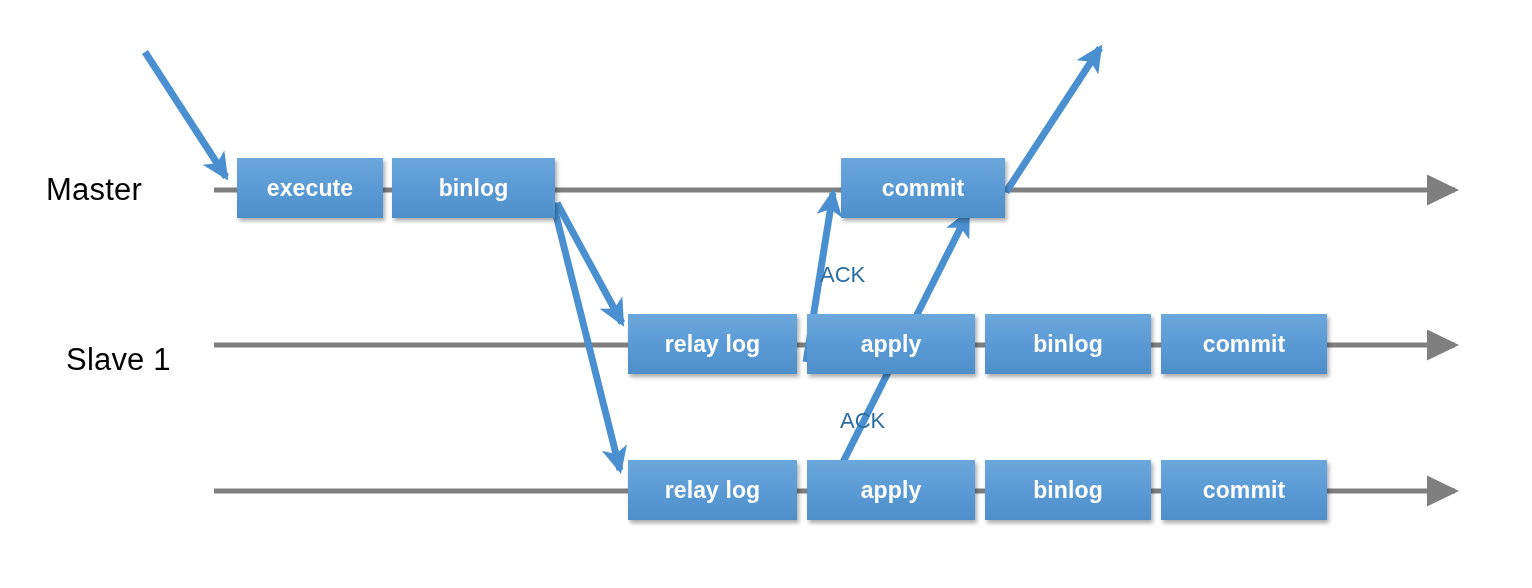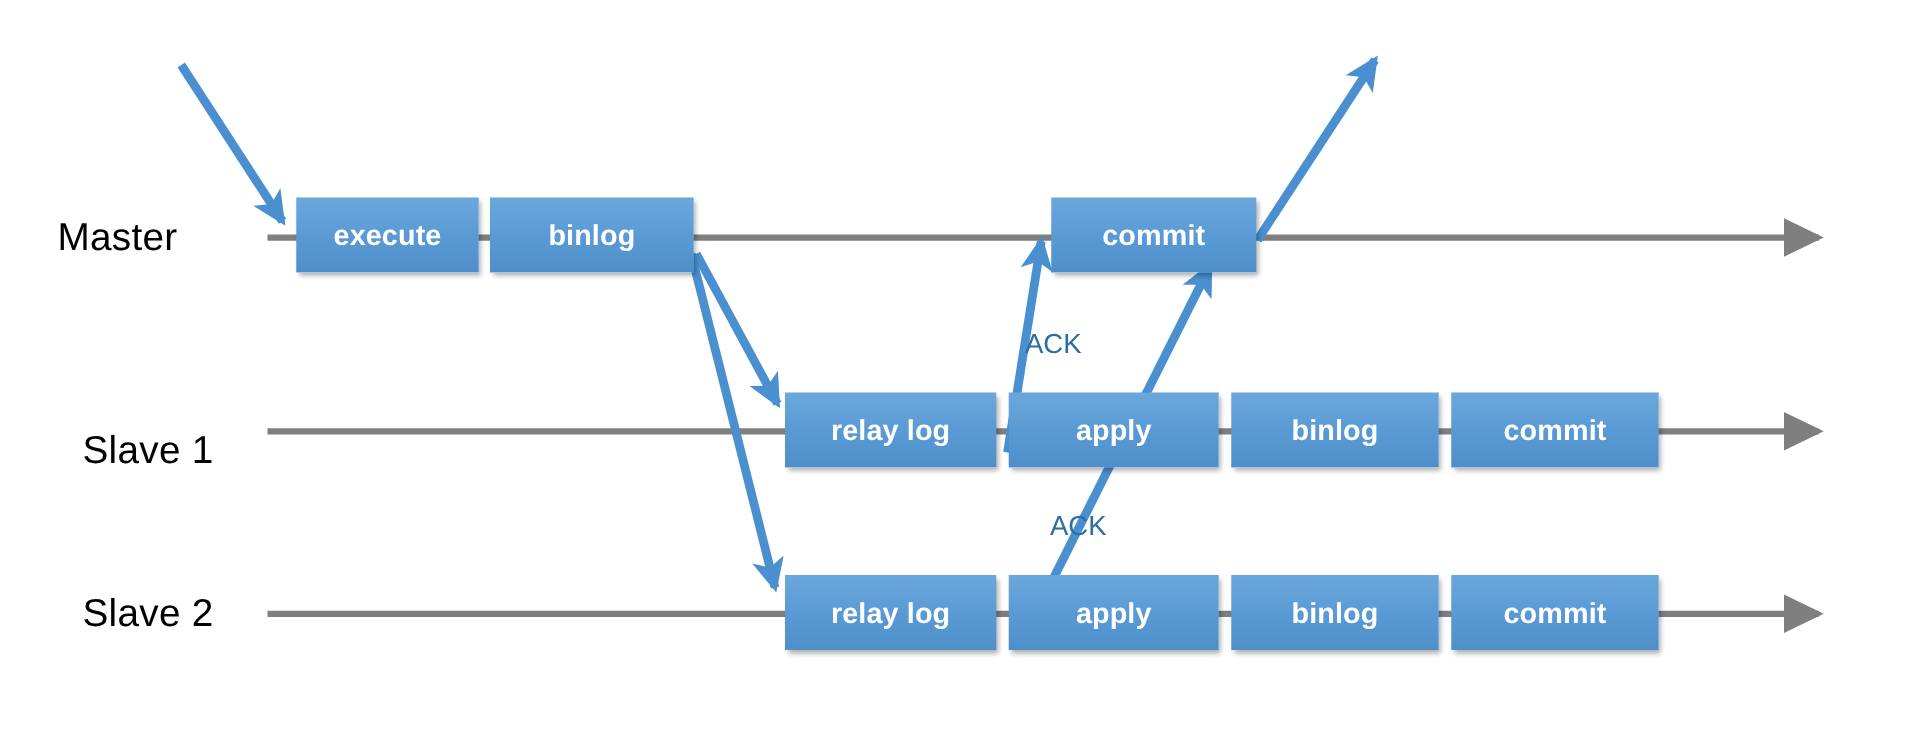--- a/index.html
+++ b/index.html
@@ -83,21 +83,20 @@
         <line x1="1006" y1="192" x2="1100" y2="48" stroke="#4a90d0" stroke-width="7" marker-end="url(#blue-head)"></line>
         <line x1="557" y1="203" x2="622" y2="323" stroke="#4a90d0" stroke-width="7" marker-end="url(#blue-head)"></line>
         <line x1="553" y1="203" x2="620" y2="470" stroke="#4a90d0" stroke-width="7" marker-end="url(#blue-head)"></line>
         <line x1="806" y1="362" x2="833" y2="193" stroke="#4a90d0" stroke-width="7" marker-end="url(#blue-head)"></line>
         <line x1="818" y1="512" x2="968" y2="213" stroke="#4a90d0" stroke-width="7" marker-end="url(#blue-head)"></line>
       </g>
   </svg>
 
   <div class="row-label" style="left:46px; top:190px;">Master</div>
   <div class="row-label" style="left:66px; top:360px;">Slave 1</div>
-  <div class="row-label" style="left:66px; top:491px;">Slave 2</div>
 
   <div class="node-box" style="left:237px; top:158px; width:146px; height:60px;">execute</div>
   <div class="node-box" style="left:392px; top:158px; width:163px; height:60px;">binlog</div>
   <div class="node-box" style="left:841px; top:158px; width:164px; height:60px;">commit</div>
 
   <div class="node-box" style="left:628px; top:314px; width:169px; height:60px;">relay log</div>
   <div class="node-box" style="left:807px; top:314px; width:168px; height:60px;">apply</div>
   <div class="node-box" style="left:985px; top:314px; width:166px; height:60px;">binlog</div>
   <div class="node-box" style="left:1161px; top:314px; width:166px; height:60px;">commit</div>
 

